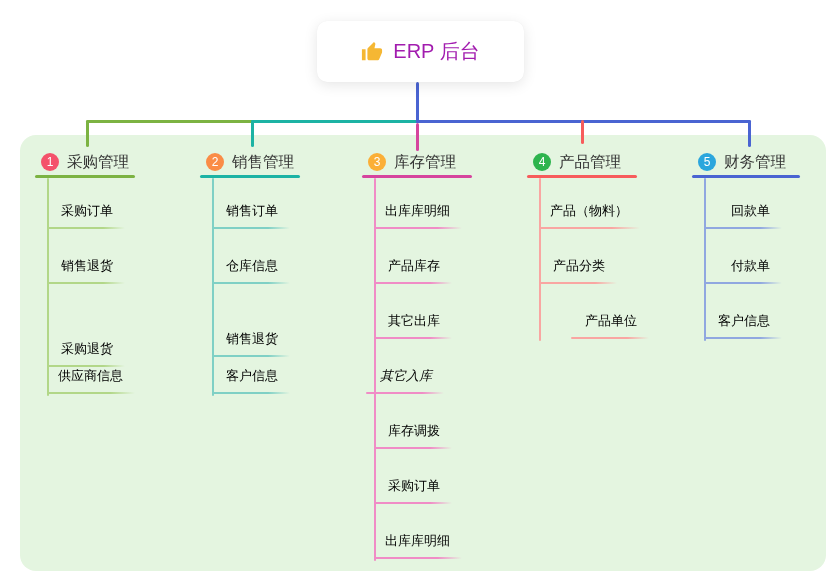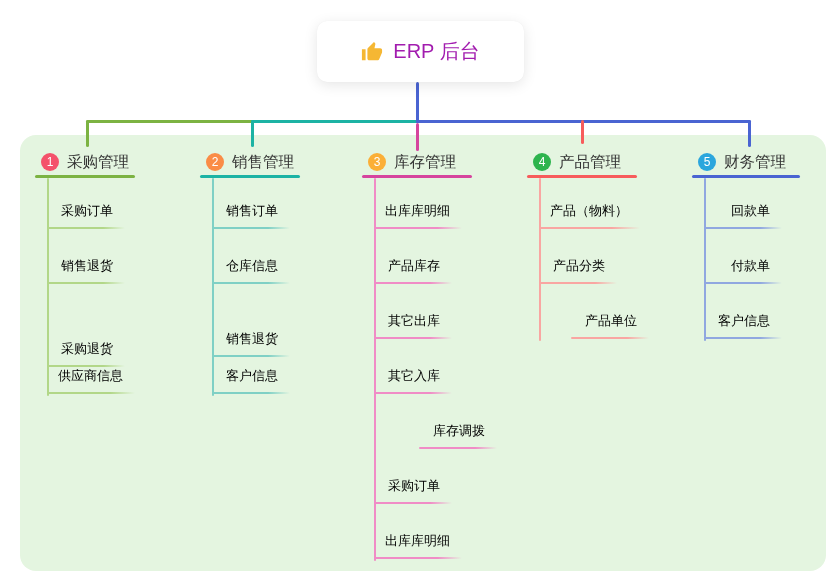--- a/index.html
+++ b/index.html
@@ -134,25 +134,25 @@
           <div class="child-underline" style="background: linear-gradient(to right, rgb(240, 140, 198) 72%, rgba(240, 140, 198, 0));"></div>
         </div>
         <div class="child-item" style="left: 374px; top: 256px;">
           <span class="child-label">产品库存</span>
           <div class="child-underline" style="background: linear-gradient(to right, rgb(240, 140, 198) 72%, rgba(240, 140, 198, 0));"></div>
         </div>
         <div class="child-item" style="left: 374px; top: 311px;">
           <span class="child-label">其它出库</span>
           <div class="child-underline" style="background: linear-gradient(to right, rgb(240, 140, 198) 72%, rgba(240, 140, 198, 0));"></div>
         </div>
-        <div class="child-item" style="left: 374px; top: 366px;">
+        <div class="child-item" style="left: 366px; top: 366px; font-style: italic;">
           <span class="child-label">其它入库</span>
           <div class="child-underline" style="background: linear-gradient(to right, rgb(240, 140, 198) 72%, rgba(240, 140, 198, 0));"></div>
         </div>
-        <div class="child-item" style="left: 374px; top: 421px; margin-left: 45px;">
+        <div class="child-item" style="left: 374px; top: 421px;">
           <span class="child-label">库存调拨</span>
           <div class="child-underline" style="background: linear-gradient(to right, rgb(240, 140, 198) 72%, rgba(240, 140, 198, 0));"></div>
         </div>
         <div class="child-item" style="left: 374px; top: 476px;">
           <span class="child-label">采购订单</span>
           <div class="child-underline" style="background: linear-gradient(to right, rgb(240, 140, 198) 72%, rgba(240, 140, 198, 0));"></div>
         </div>
         <div class="child-item" style="left: 374px; top: 531px;">
           <span class="child-label">出库库明细</span>
           <div class="child-underline" style="background: linear-gradient(to right, rgb(240, 140, 198) 72%, rgba(240, 140, 198, 0));"></div>

